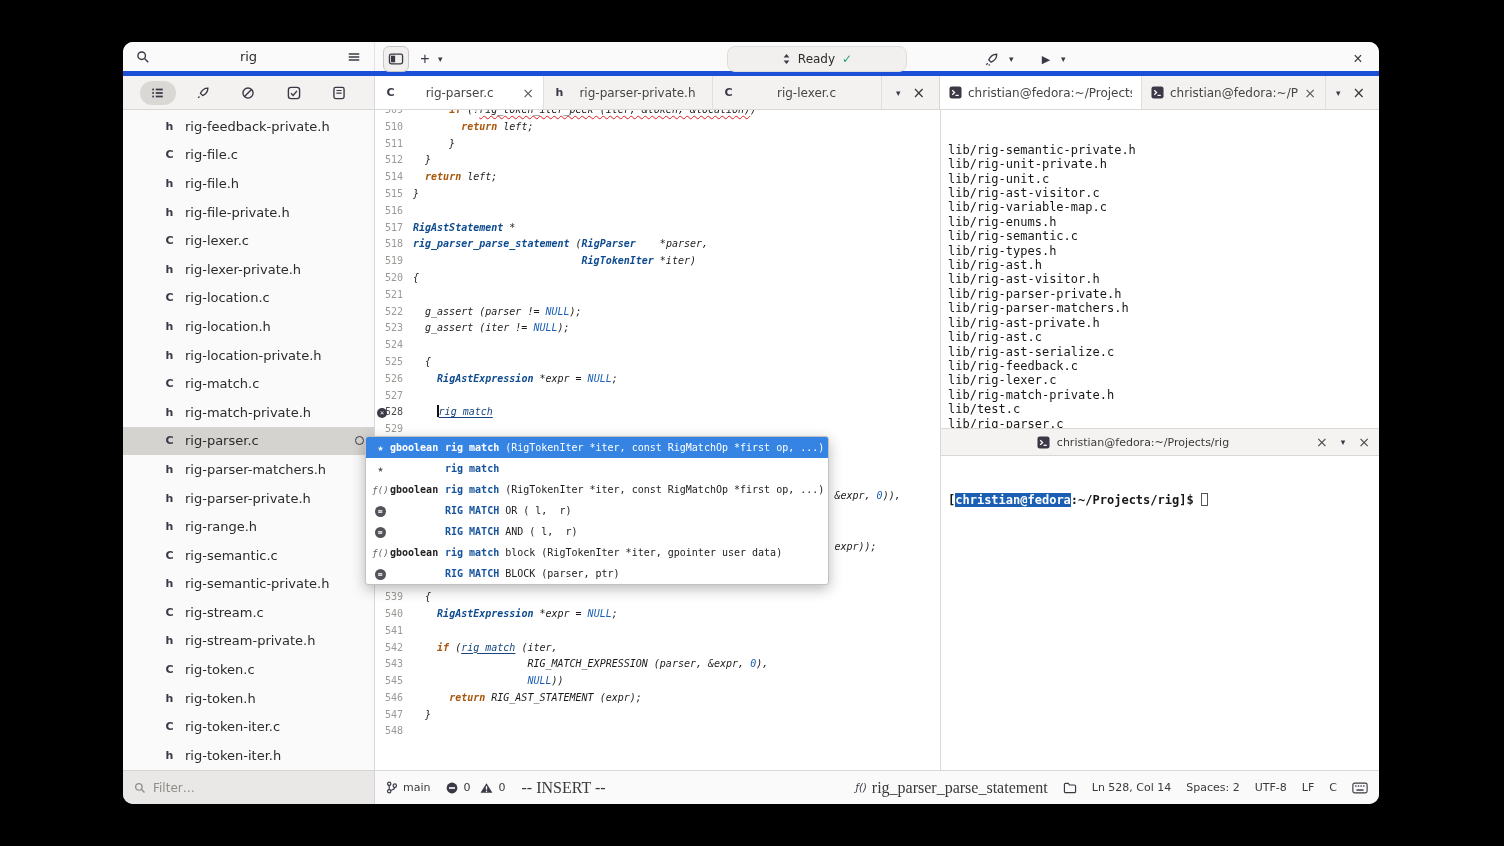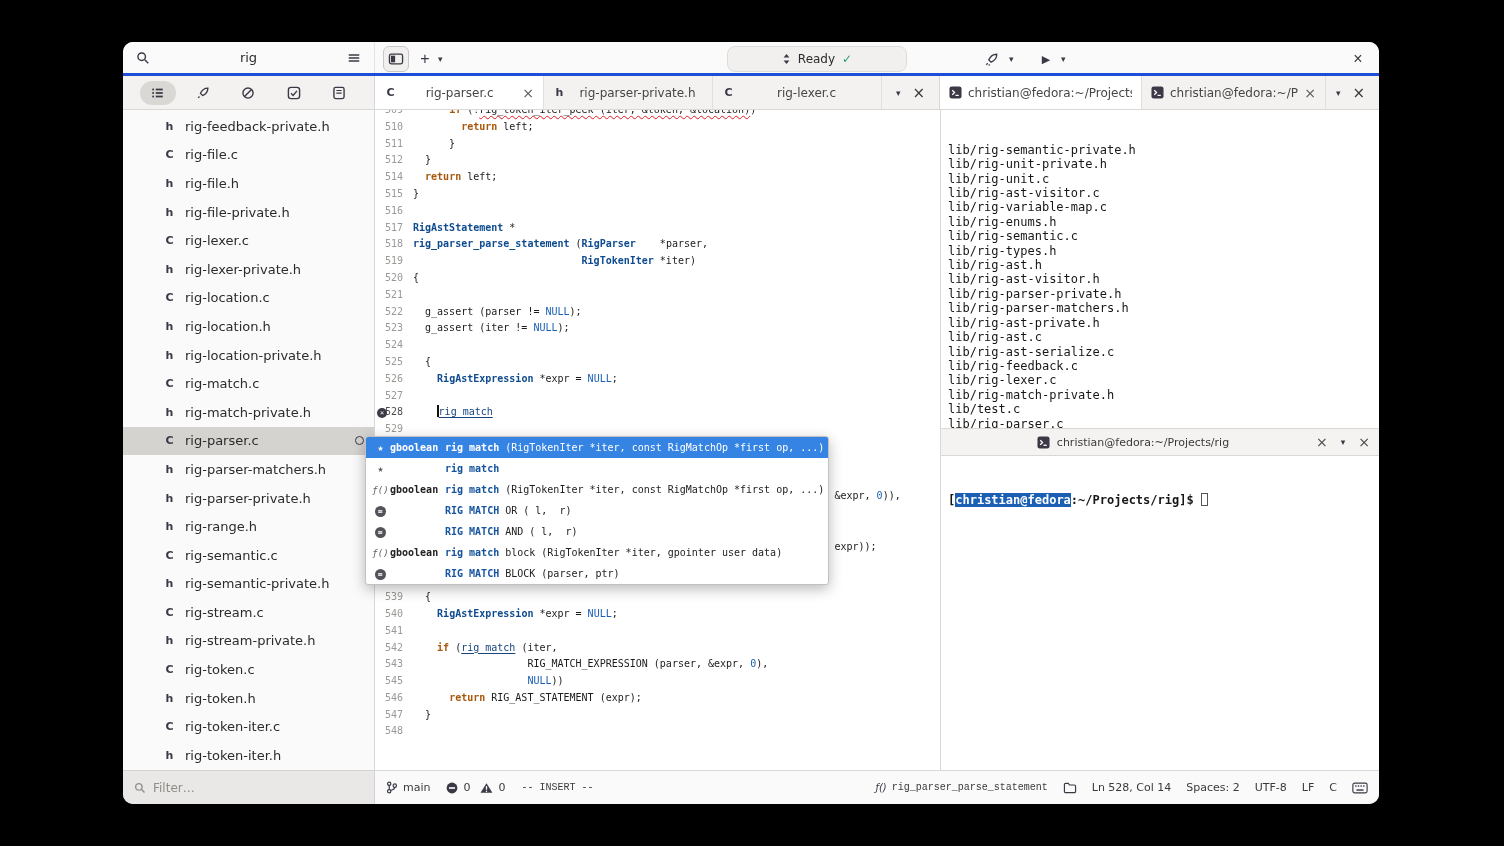--- a/index.html
+++ b/index.html
@@ -5,21 +5,21 @@
   * { margin:0; padding:0; box-sizing:border-box; }
   html,body { width:1504px; height:846px; background:#000; overflow:hidden;
               font-family:"DejaVu Sans", sans-serif; }
 
   .window { position:absolute; left:123px; top:42px; width:1256px; height:762px;
             background:#fafafa; border-radius:10px; overflow:hidden;
             box-shadow:0 10px 40px rgba(0,0,0,.6); }
 
   
   .headerbar { position:absolute; left:0; top:0; width:1256px; height:34px;
-               background:#fbfafa; border-bottom:3px solid #1d4ed8; display:flex; }
+               background:#fbfafa; border-bottom:5px solid #1d4ed8; display:flex; }
   .hb-side { width:252px; display:flex; align-items:center; padding:0 13px;
              border-right:1px solid #e4e3e1; }
   .hb-title { flex:1; text-align:center; font-size:13px; color:#2b2b2b; }
   .hb-main { flex:1; position:relative; }
   .iconbtn { position:absolute; top:4px; width:26px; height:26px; border:none; background:transparent;
              display:flex; align-items:center; justify-content:center; border-radius:6px; cursor:default; }
   .framed { background:#f1f0ef; border:1px solid #c9c7c5; }
   .plusg { font-size:16px; color:#3d3846; line-height:1; }
   .dcaret { position:absolute; top:12px; font-size:9px; color:#3d3846; }
   .omnibar { position:absolute; left:352px; top:4px; width:180px; height:26px; border-radius:8px;
@@ -67,21 +67,21 @@
   .filterbar input::placeholder { color:#8f8d89; }
 
   
   .editor { position:absolute; left:252px; top:68px; width:565px; height:660px; background:#fff; overflow:hidden; }
   .code { font-family:"DejaVu Sans Mono", monospace; font-size:10px; line-height:16.8px; margin-top:-8px; }
   .cl { display:flex; height:16.8px; }
   .ln { width:28px; flex-shrink:0; text-align:right; color:#9a9996; margin-right:10px; position:relative; }
   .errbadge { position:absolute; left:2px; top:3.5px; width:10px; height:10px; border-radius:50%;
               background:#3d3846; color:#fff; font-size:7px; line-height:10px; text-align:center; }
   .ln.haserr { color:#4a4a4a; }
-  .ctext { white-space:pre; color:#1b1b1b; }
+  .ctext { white-space:pre; color:#1b1b1b;font-style:italic; }
   .t-p  { color:#1b1b1b; }
   .t-kw { color:#a8580c; font-weight:bold; }
   .t-ty { color:#0f4b8f; font-weight:bold; }
   .t-c  { color:#1a5fb4; }
   .t-fn { color:#0f4b8f; font-weight:bold; }
   .t-lk { color:#17457e; text-decoration:underline; text-underline-offset:2px; }
   .t-er { color:#1b1b1b; text-decoration:underline wavy #e01b24; text-underline-offset:2px; }
   .caret { display:inline-block; width:1.5px; height:12px; background:#111; vertical-align:-2px; }
 
   
@@ -117,21 +117,21 @@
   .prompt-user { background:#1a5fb4; color:#fff; }
   .cursor-hollow { display:inline-block; width:7px; height:13px; border:1px solid #555;
                    vertical-align:-2px; margin-left:7px; }
 
   
   .statusbar { position:absolute; left:252px; top:728px; width:1004px; height:34px; background:#fbfafa;
                border-top:1px solid #d9d8d6; display:flex; align-items:center; gap:16px;
                padding:0 11px; font-size:11px; color:#3a3a3a; }
   .sb-group { display:flex; align-items:center; gap:5px; }
   .sb-right { margin-left:auto; display:flex; align-items:center; gap:15px; }
-  .mono { font-family:Liberation Mono, monospace; font-size:10px; }
+  .mono { font-family:Liberation Serif, serif; font-size:16px; }
   .fnglyph { font-size:10px; font-style:italic; color:#3d3846; }
 
   .icn { display:inline-flex; align-items:center; justify-content:center; }
 </style>
 </head>
 <body>
 
 <div class="window">
 
   <div class="headerbar">

